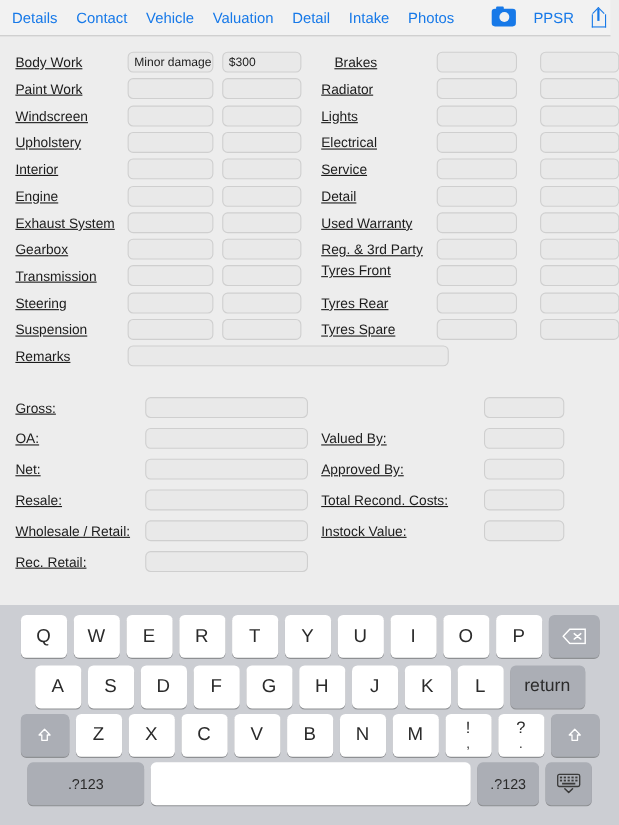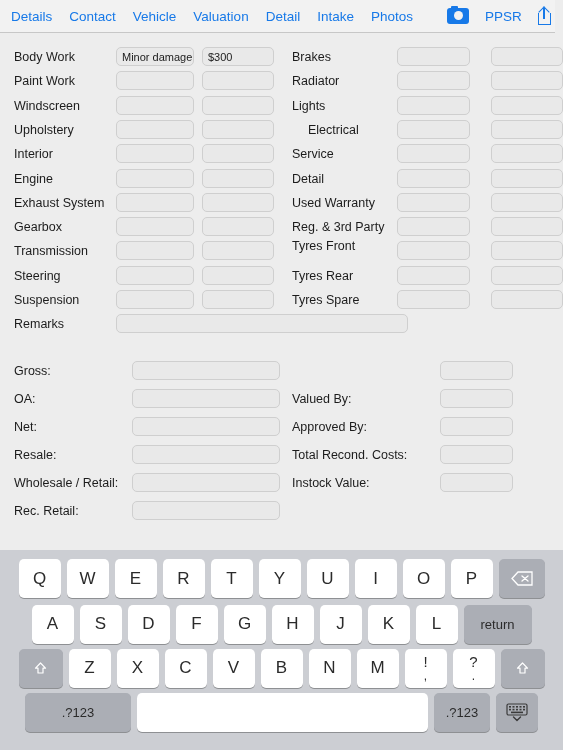--- a/index.html
+++ b/index.html
@@ -53,21 +53,21 @@
     position:absolute; left:2.3px; top:1px; width:8px; height:8px;
     border-left:1.4px solid #1779e8; border-top:1.4px solid #1779e8;
     transform:rotate(45deg); transform-origin:center;
   }
 
   
   #form-area{ position:absolute; left:0; top:33px; width:563px; height:517px; }
 
   .lbl{
     position:absolute; font-size:12.5px; color:#1c1c1c;
-    white-space:nowrap; line-height:14px;
+    white-space:nowrap; line-height:14px;text-decoration:underline;
   }
   .fld{
     position:absolute; height:19px;
     background:#e9e9e9;
     border:1px solid #cfcfcf;
     border-radius:5px;
     font-size:11px; color:#1c1c1c;
     display:flex; align-items:center;
     padding:0 5px;
     white-space:nowrap; overflow:hidden;
@@ -87,21 +87,21 @@
     box-shadow:0 1px 0 rgba(0,0,0,0.30);
     display:flex; align-items:center; justify-content:center;
     font-size:17px; color:#2b2b2b;
     height:39px;
     margin:0 3px;
     width:42px;
     cursor:pointer;
     user-select:none;
   }
   .key.dark{ background:#abaeb5; color:#2b2b2b; }
-  .key.wide-ret{ width:68px; font-size:13px; }
+  .key.wide-ret{ width:68px; font-size:16px; }
   .key.shift{ width:44px; }
   .key.bksp{ width:46px; }
   .key.num{ width:106px; font-size:13px; }
   .key.num-r{ width:56px; font-size:13px; }
   .key.space{ width:291px; }
   .key.hidekb{ width:42px; }
   .dual{ flex-direction:column; justify-content:center; line-height:1; }
   .dual .top{ font-size:15px; }
   .dual .bot{ font-size:12px; margin-top:1px; }
   .bksp-glyph{ width:22px; height:15px; position:relative; }
@@ -162,30 +162,30 @@
     <div class="fld" style="left: 202px; top: 184.1px; width: 72px;"></div>
     <div class="lbl" style="left: 14px; top: 211.4px;">Transmission</div>
     <div class="fld" style="left: 116px; top: 208.4px; width: 78px;"></div>
     <div class="fld" style="left: 202px; top: 208.4px; width: 72px;"></div>
     <div class="lbl" style="left: 14px; top: 235.7px;">Steering</div>
     <div class="fld" style="left: 116px; top: 232.7px; width: 78px;"></div>
     <div class="fld" style="left: 202px; top: 232.7px; width: 72px;"></div>
     <div class="lbl" style="left: 14px; top: 260px;">Suspension</div>
     <div class="fld" style="left: 116px; top: 257px; width: 78px;"></div>
     <div class="fld" style="left: 202px; top: 257px; width: 72px;"></div>
-    <div class="lbl" style="left: 292px; top: 17px;">Brakes</div>
+    <div class="lbl" style="left: 304px; top: 17px;">Brakes</div>
     <div class="fld" style="left: 397px; top: 14px; width: 73px;"></div>
     <div class="fld" style="left: 491px; top: 14px; width: 72px;"></div>
     <div class="lbl" style="left: 292px; top: 41.3px;">Radiator</div>
     <div class="fld" style="left: 397px; top: 38.3px; width: 73px;"></div>
     <div class="fld" style="left: 491px; top: 38.3px; width: 72px;"></div>
     <div class="lbl" style="left: 292px; top: 65.6px;">Lights</div>
     <div class="fld" style="left: 397px; top: 62.6px; width: 73px;"></div>
     <div class="fld" style="left: 491px; top: 62.6px; width: 72px;"></div>
-    <div class="lbl" style="left: 292px; top: 89.9px; margin-left: 16px;">Electrical</div>
+    <div class="lbl" style="left: 292px; top: 89.9px;">Electrical</div>
     <div class="fld" style="left: 397px; top: 86.9px; width: 73px;"></div>
     <div class="fld" style="left: 491px; top: 86.9px; width: 72px;"></div>
     <div class="lbl" style="left: 292px; top: 114.2px;">Service</div>
     <div class="fld" style="left: 397px; top: 111.2px; width: 73px;"></div>
     <div class="fld" style="left: 491px; top: 111.2px; width: 72px;"></div>
     <div class="lbl" style="left: 292px; top: 138.5px; text-align: center;">Detail</div>
     <div class="fld" style="left: 397px; top: 135.5px; width: 73px;"></div>
     <div class="fld" style="left: 491px; top: 135.5px; width: 72px;"></div>
     <div class="lbl" style="left: 292px; top: 162.8px;">Used Warranty</div>
     <div class="fld" style="left: 397px; top: 159.8px; width: 73px;"></div>

